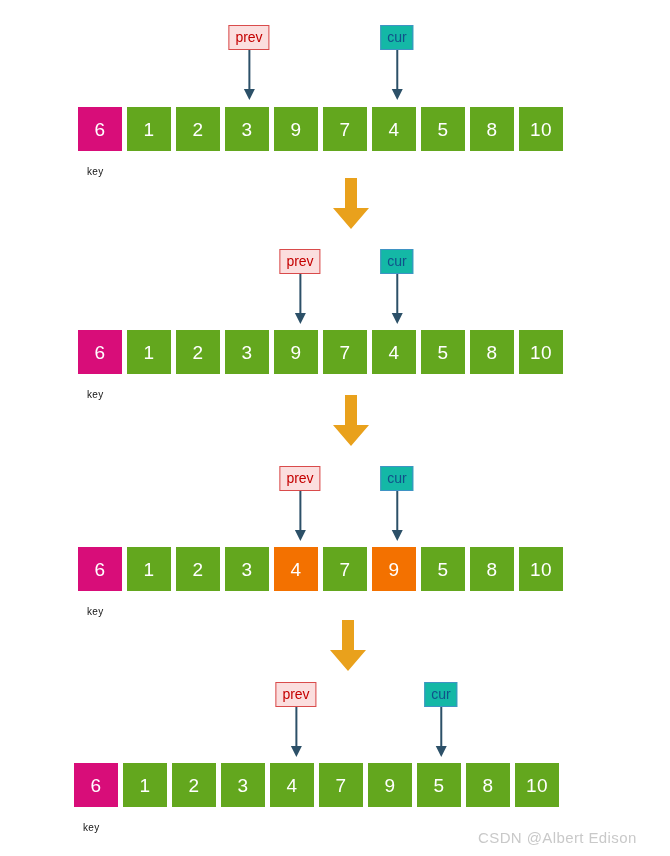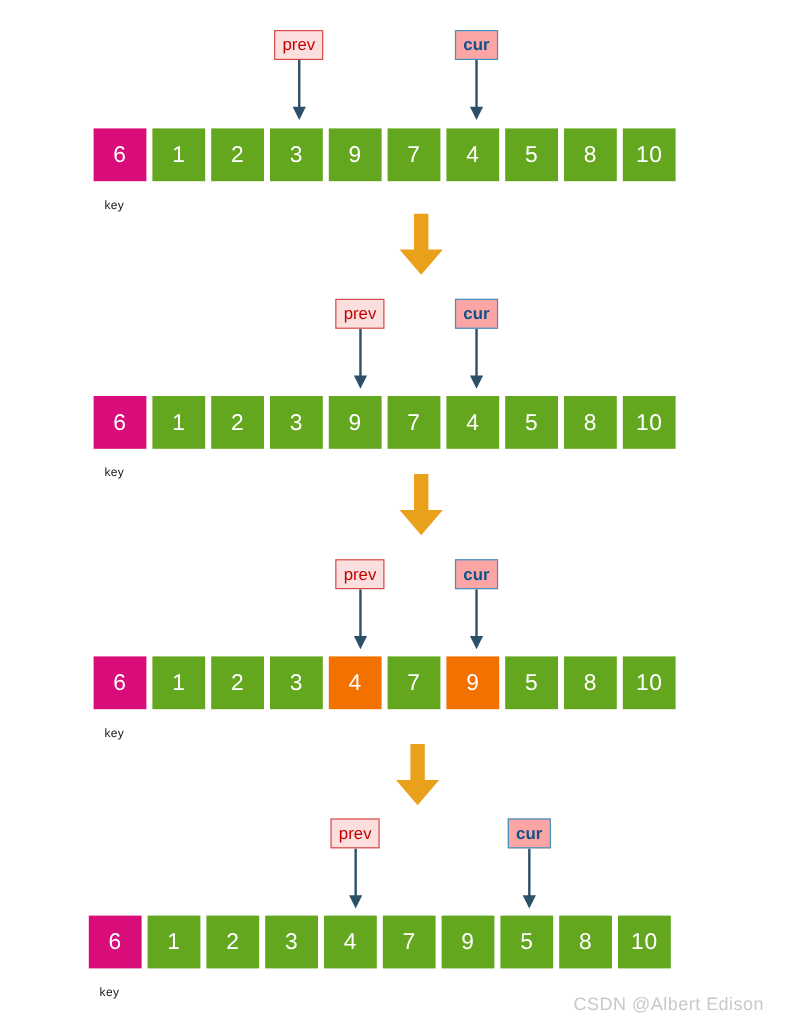--- a/index.html
+++ b/index.html
@@ -66,24 +66,23 @@
     box-sizing: border-box;
     white-space: nowrap;
     font-family: "Liberation Sans", sans-serif;
   }
   .ptr-box.prev {
     background: #fbdede;
     border: 1px solid #d94b4b;
     color: #c40000;
   }
   .ptr-box.cur {
-    background: #fca5a5;
+    background: #14b8a6;
     border: 1px solid #3f93c4;
     color: #11518a;
-    font-weight: bold;
   }
   .ptr-arrow {
     display: block;
   }
 
   
   .step-arrow {
     position: absolute;
     transform: translateX(-50%);
   }

